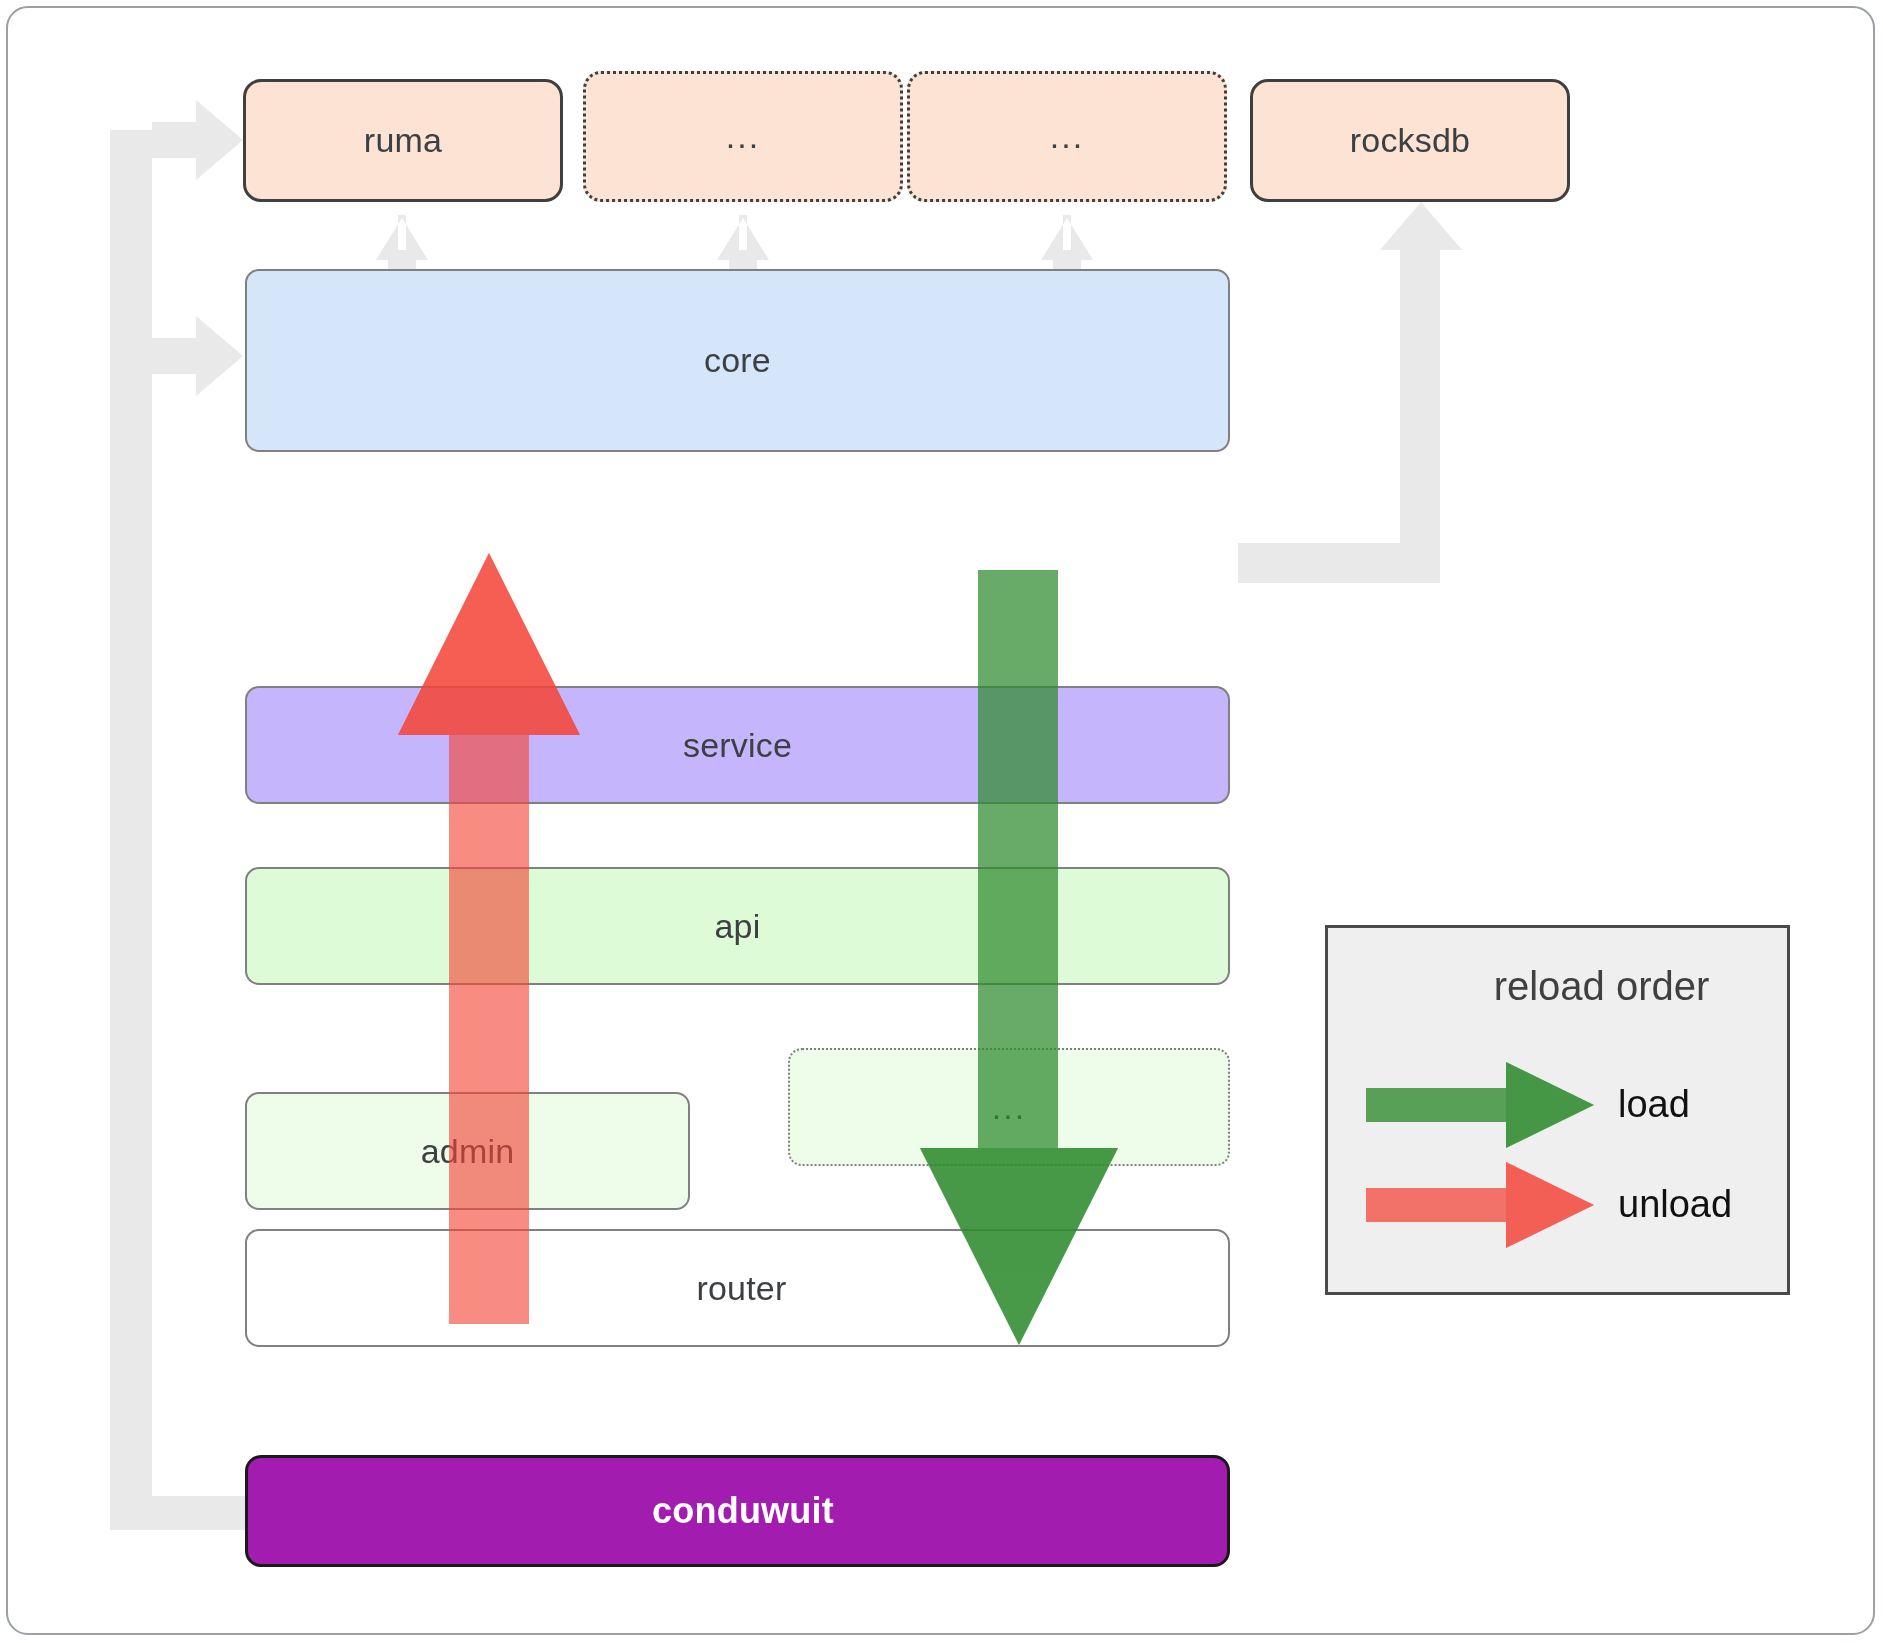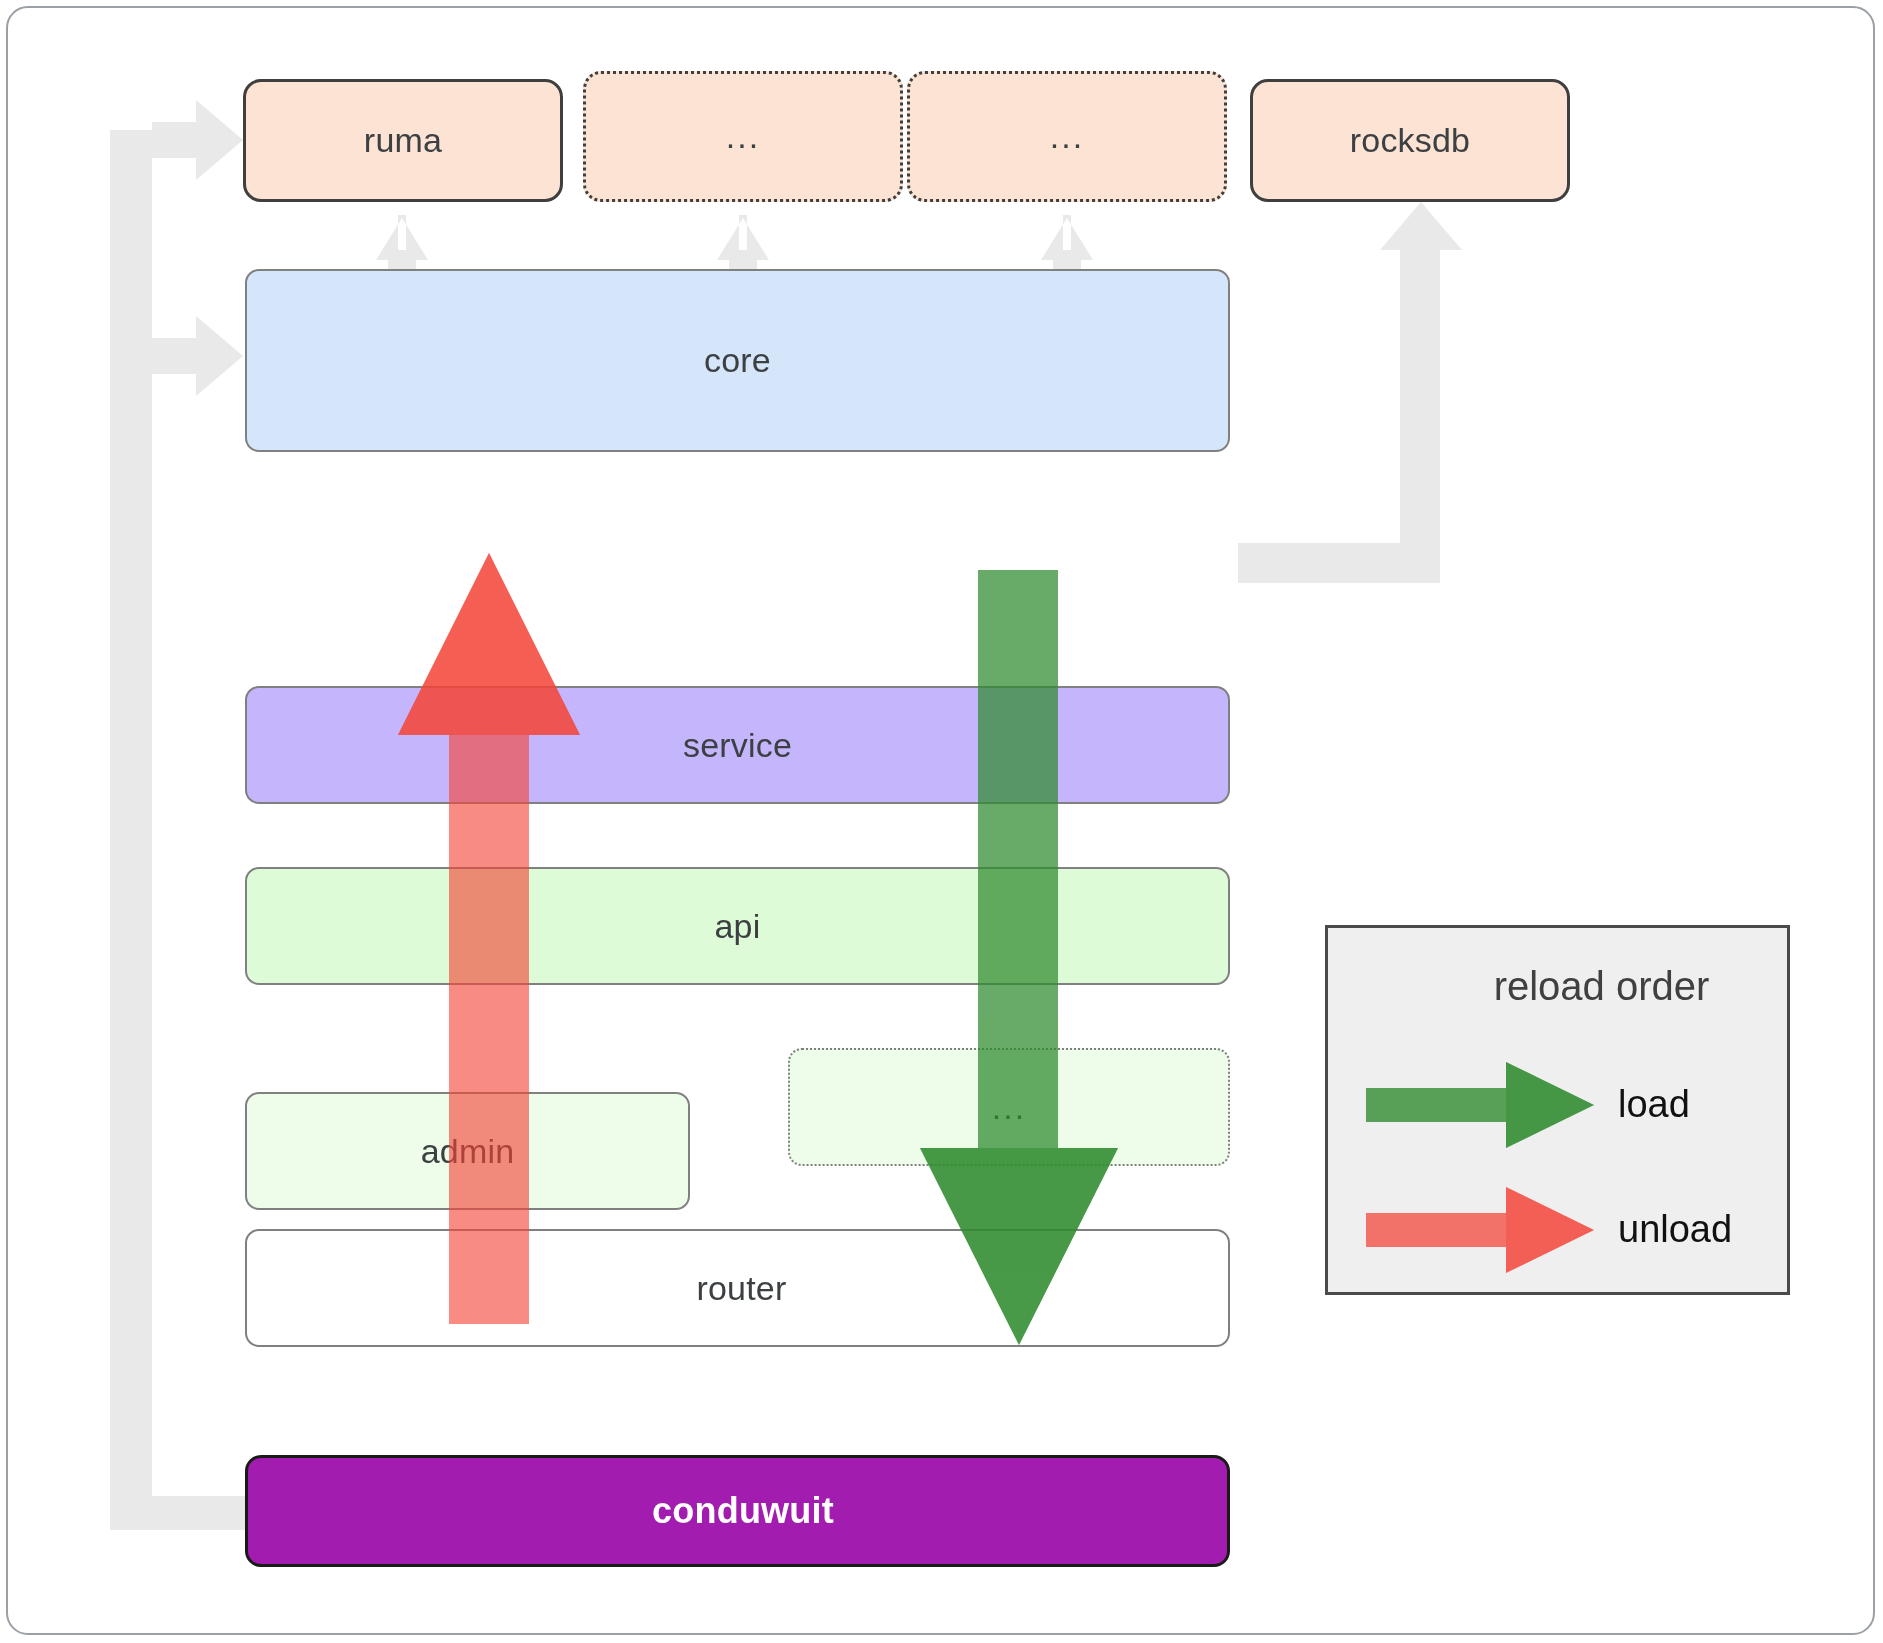--- a/index.html
+++ b/index.html
@@ -85,21 +85,21 @@
   #legend .legend-title {
     position: absolute;
     top: 36px; left: 0; width: 100%;
     text-align: center;
     font-size: 40px;
     color: #404040;
     padding-left: 44px;
   }
   .legend-row { position:absolute; left:0; width:100%; height:96px; }
   .legend-row.load   { top: 128px; }
-  .legend-row.unload { top: 253px; padding-left: 28px; }
+  .legend-row.unload { top: 228px; padding-left: 28px; }
   .legend-label {
     position: absolute;
     left: 290px; top: 50%;
     transform: translateY(-50%);
     font-size: 38px;
     color: #111111;
   }
   .legend-arrow { position: absolute; left: 38px; top: 50%; transform: translateY(-50%); }
 </style>
 </head>

